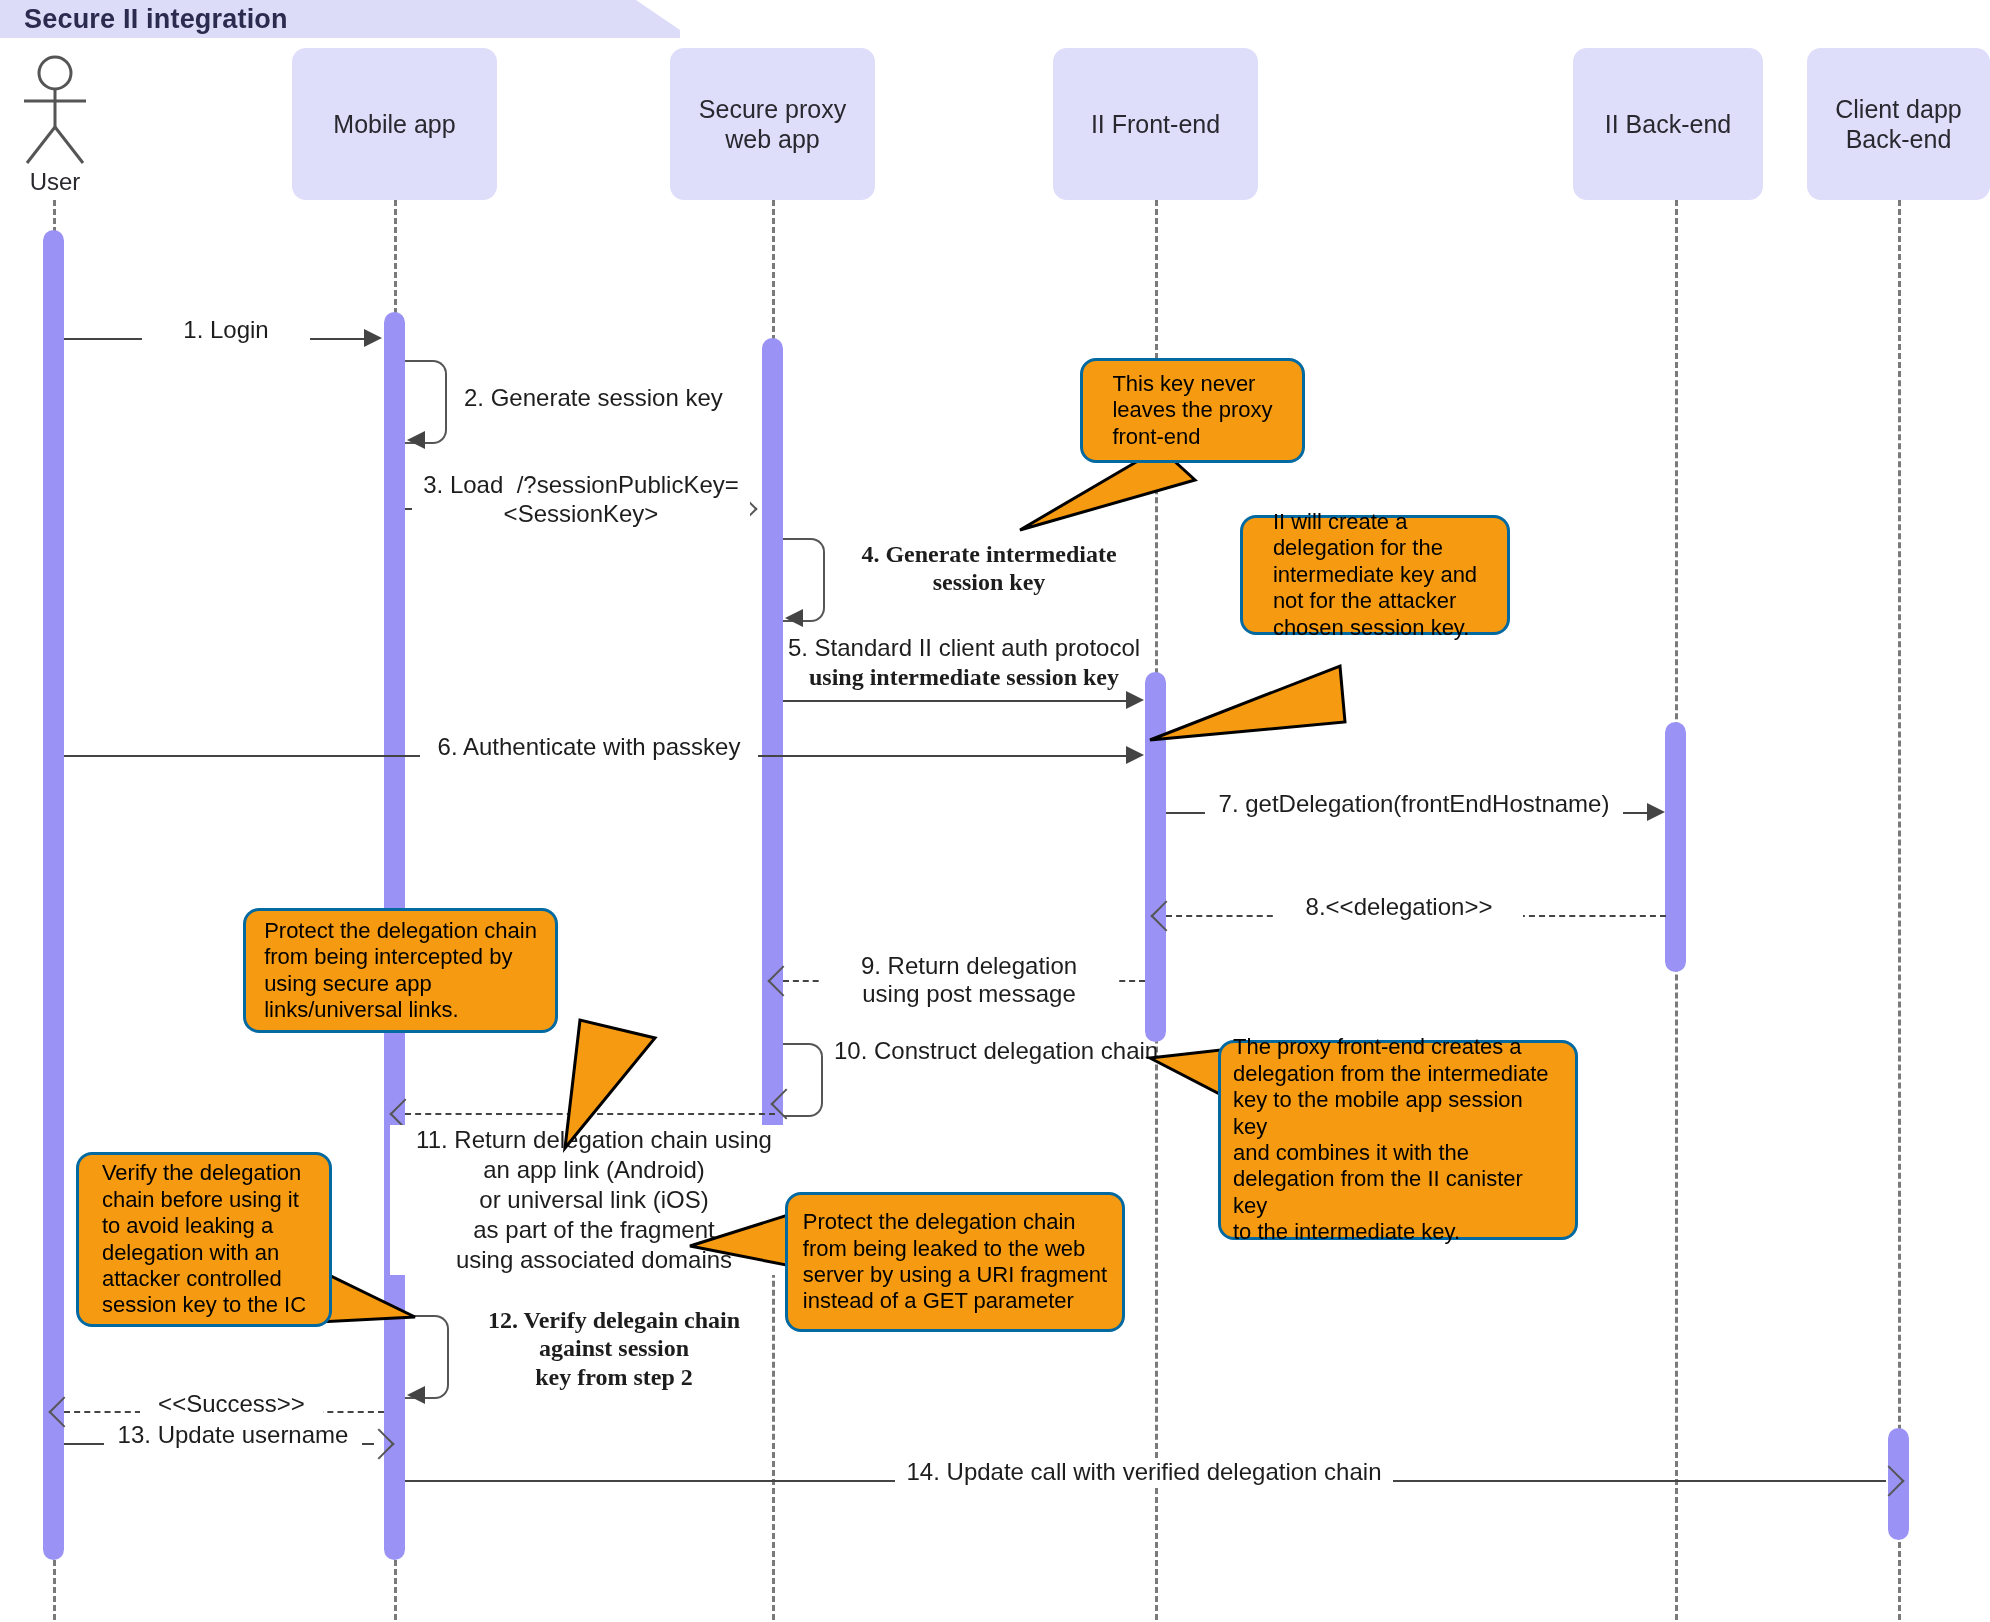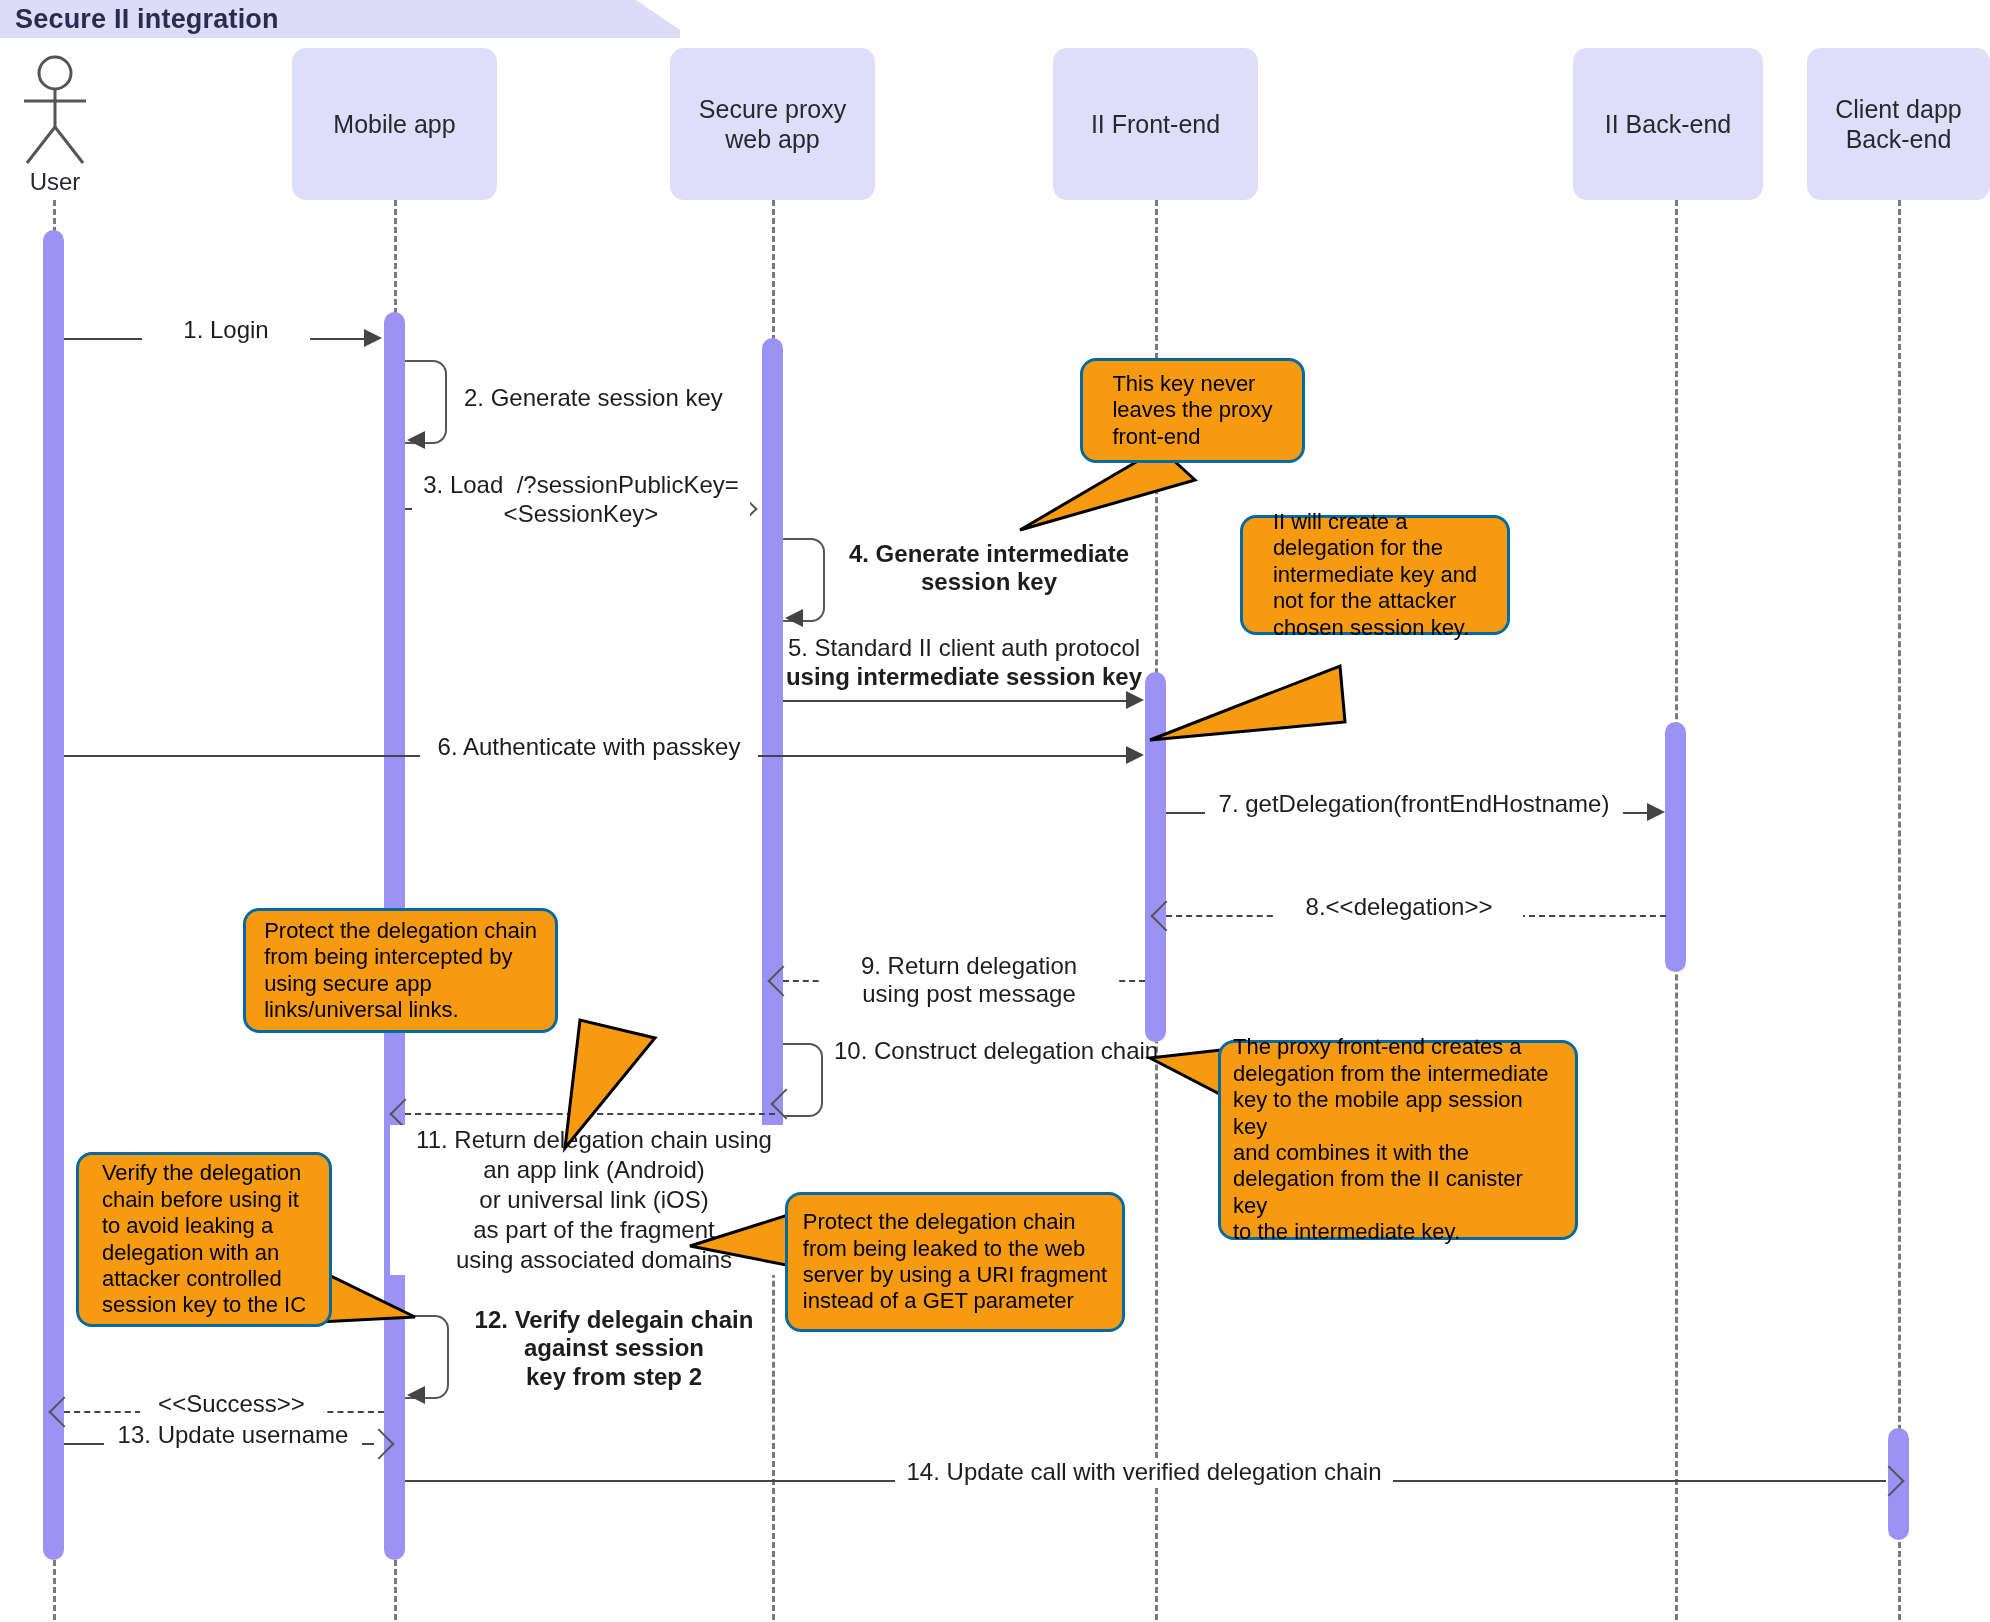--- a/index.html
+++ b/index.html
@@ -8,21 +8,21 @@
 
   
   .frame-title{
     position:absolute;left:0;top:0;width:680px;height:38px;
     background:#dcdcf8;border:1px solid #9a9ad0;
     border-top:none;border-left:none;
     clip-path:polygon(0 0,636px 0,680px 30px,680px 38px,0 38px);
     display:flex;align-items:center;
   }
   .frame-title span{
-    font-size:27px;font-weight:bold;color:#2b2b4f;padding-left:15px;letter-spacing:.2px;
+    font-size:27px;font-weight:bold;color:#2b2b4f;padding-left:24px;letter-spacing:.2px;
   }
 
   
   .participant{
     position:absolute;background:#dedefb;border-radius:14px;
     display:flex;align-items:center;justify-content:center;text-align:center;
     font-size:25px;color:#28282f;line-height:1.22;padding:4px 8px;box-sizing:border-box;
   }
 
   
@@ -58,21 +58,21 @@
   }
   .arrow-solid-l{
     border-top:9px solid transparent;border-bottom:9px solid transparent;
     border-right:18px solid #444;
   }
 
   .msg-label{
     position:absolute;font-size:24px;color:#1d1d1d;background:#fff;
     text-align:center;line-height:1.18;white-space:pre;padding:0 4px;
   }
-  .msg-label.bold{font-weight:bold;}
+  .msg-label.bold{font-weight:bold;font-family:Liberation Serif, serif;}
   .msg-label.nobg{background:transparent;}
 
   
   .selfloop{
     position:absolute;border:2px solid #555;border-left:none;
     border-radius:0 14px 14px 0;
   }
 
   
   .note{

